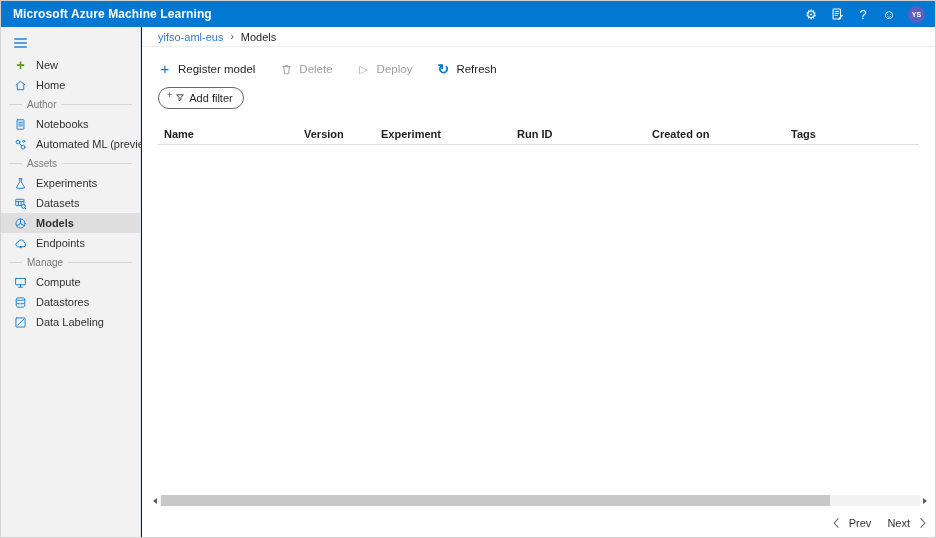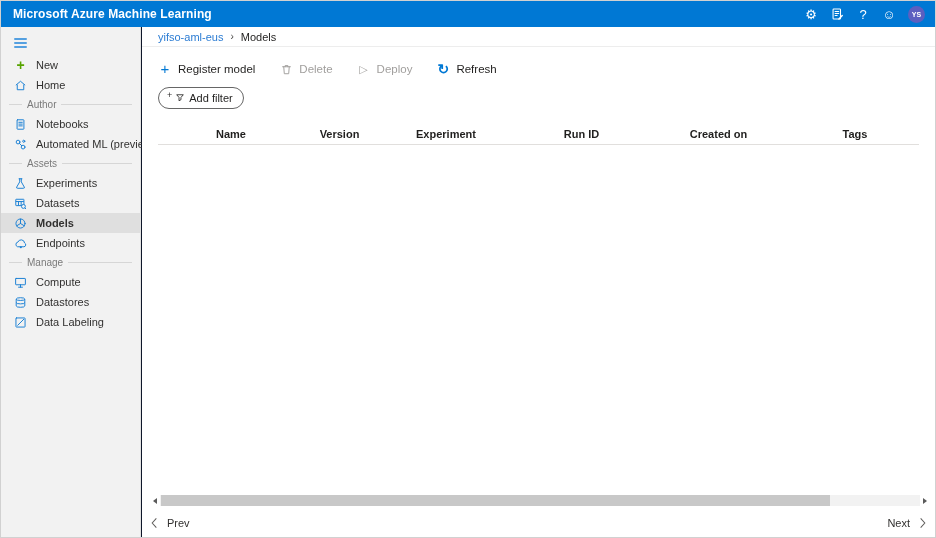--- a/index.html
+++ b/index.html
@@ -121,40 +121,40 @@
   .thead {
     height: 21px;
     font-size: 11px; font-weight: bold; color: #201f1e;
     border-bottom: 1px solid #e1dfdd;
   }
   .trow {
     height: 27px;
     font-size: 11px; color: #323130;
     border-bottom: 1px solid #edebe9;
   }
-  .cell { padding-left: 6px; white-space: nowrap; overflow: hidden; text-align: center; }
+  .cell { padding-left: 6px; white-space: nowrap; overflow: hidden; }
   .th-cell { cursor: pointer; }
   .name-link { color: #2b7cd3; cursor: pointer; }
   .muted { color: #605e5c; }
 
   
   .hscrollbar {
     position: absolute; left: 11px; right: 8px; bottom: 30px;
     height: 13px;
     display: flex; align-items: center; gap: 3px;
   }
   .sb-arrow { width: 0; height: 0; cursor: pointer; }
   .sb-arrow.left  { border-right: 4px solid #5a5a5a; border-top: 3.5px solid transparent; border-bottom: 3.5px solid transparent; }
   .sb-arrow.right { border-left: 4px solid #5a5a5a; border-top: 3.5px solid transparent; border-bottom: 3.5px solid transparent; }
   .sb-track { flex: 1; height: 11px; background: #f2f2f2; position: relative; }
   .sb-thumb { position: absolute; left: 1px; top: 0; bottom: 0; width: 88%; background: #c8c8c8; cursor: grab; }
 
   .pagination {
     position: absolute; left: 0; right: 0; bottom: 6px;
-    display: flex; align-items: center; justify-content: space-between; gap: 0;
+    display: flex; align-items: center; justify-content: flex-end; gap: 0;
     font-size: 11px; color: #323130;
   }
   .page-btn { display: flex; align-items: center; gap: 8px; cursor: pointer; padding: 2px 8px; }
   .page-btn svg { display: block; }
 </style>
 </head>
 <body>
 
 <div class="window">
 

